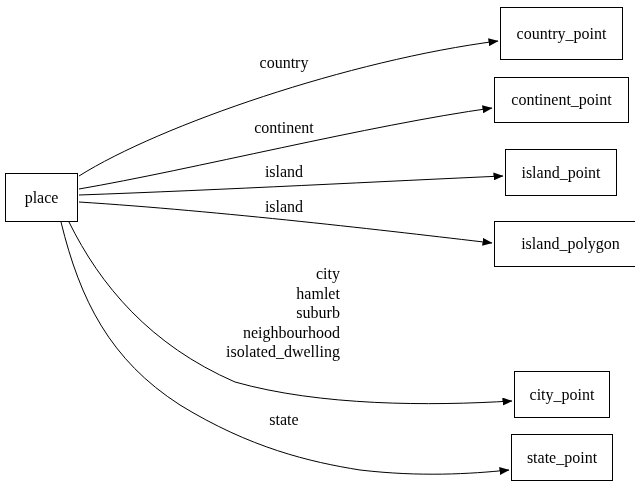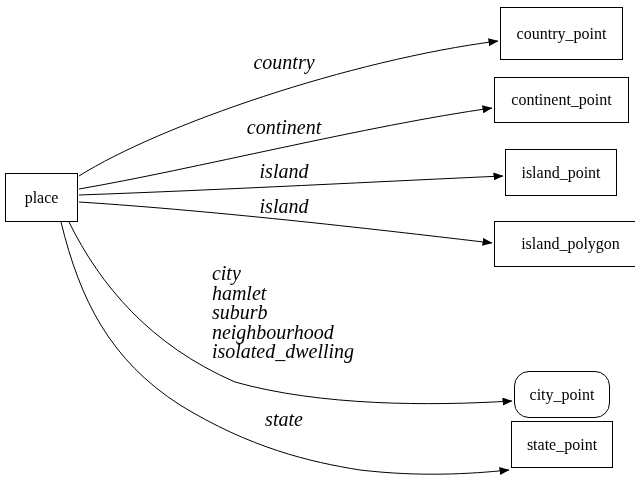--- a/index.html
+++ b/index.html
@@ -24,25 +24,24 @@
     background: #ffffff;
     display: flex;
     align-items: center;
     justify-content: center;
     font-size: 16px;
     white-space: nowrap;
   }
   .edge-label {
     position: absolute;
     transform: translate(-50%, -50%);
-    font-size: 20px;
+    font-size: 16px;
     white-space: nowrap;
-    text-align: left;
+    text-align: right;
     line-height: 19.5px;
-    font-style: italic;
   }
   .edge-label span { display: block; }
 </style>
 </head>
 <body>
 
 <div id="canvas">
 
   <svg id="edge-layer" viewBox="0 0 635 496" xmlns="http://www.w3.org/2000/svg">
     <defs>
@@ -58,22 +57,22 @@
       <path d="M 69,222 C 100,285 150,345 235,382 C 320,406 430,406 512,401" marker-end="url(#arrow)"></path>
       <path d="M 61,222 C 80,300 110,360 180,405 C 250,448 310,462 360,470 C 420,477 470,474 509,470" marker-end="url(#arrow)"></path>
     </g>
   </svg>
 
   <div class="node" style="left:5px;   top:173px; width:73px;  height:49px;">place</div>
   <div class="node" style="left:500px; top:7px;   width:123px; height:53px;">country_point</div>
   <div class="node" style="left:494px; top:77px;  width:135px; height:46px;">continent_point</div>
   <div class="node" style="left:505px; top:149px; width:112px; height:47px;">island_point</div>
   <div class="node" style="left:494px; top:221px; width:153px; height:46px;">island_polygon</div>
-  <div class="node" style="left:514px; top:371px; width:96px;  height:47px;border-radius:15px;">city_point</div>
-  <div class="node" style="left:511px; top:421px; width:102px; height:47px;">state_point</div>
+  <div class="node" style="left:514px; top:371px; width:96px;  height:47px;">city_point</div>
+  <div class="node" style="left:511px; top:434px; width:102px; height:47px;">state_point</div>
 
   <div class="edge-label" style="left:284px; top:63px;">country</div>
   <div class="edge-label" style="left:284px; top:128px;">continent</div>
   <div class="edge-label" style="left:284px; top:172px;">island</div>
   <div class="edge-label" style="left:284px; top:207px;">island</div>
   <div class="edge-label" style="left:283px; top:313px;">
     <span>city</span>
     <span>hamlet</span>
     <span>suburb</span>
     <span>neighbourhood</span>

